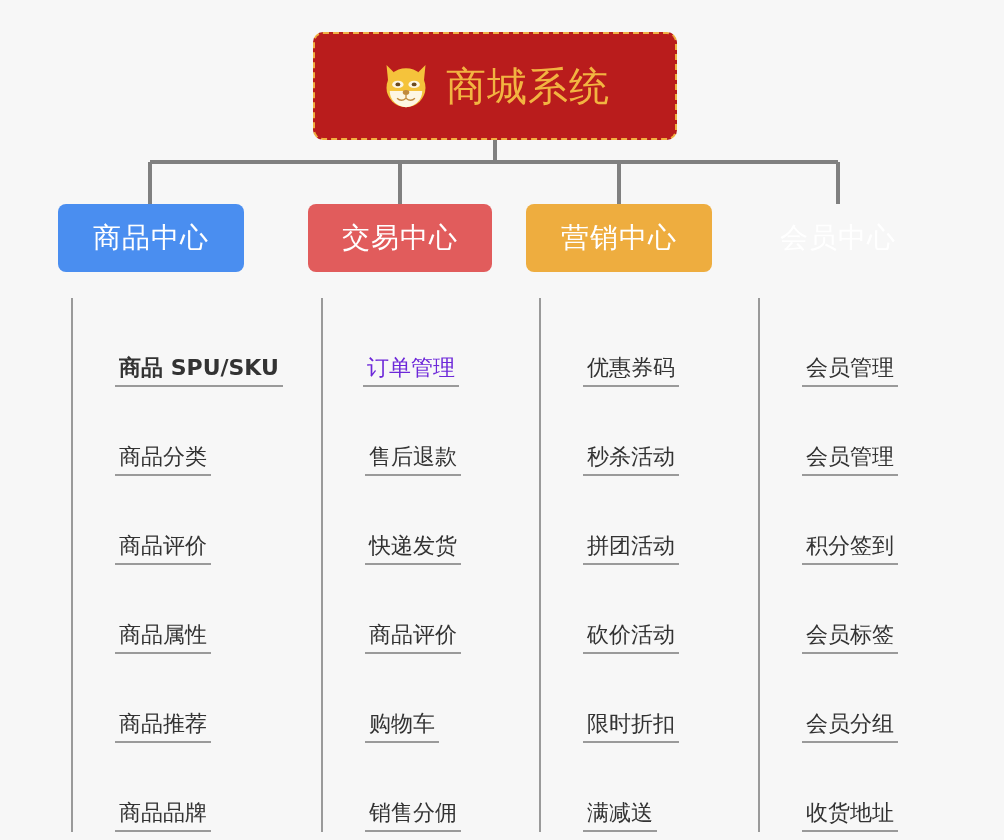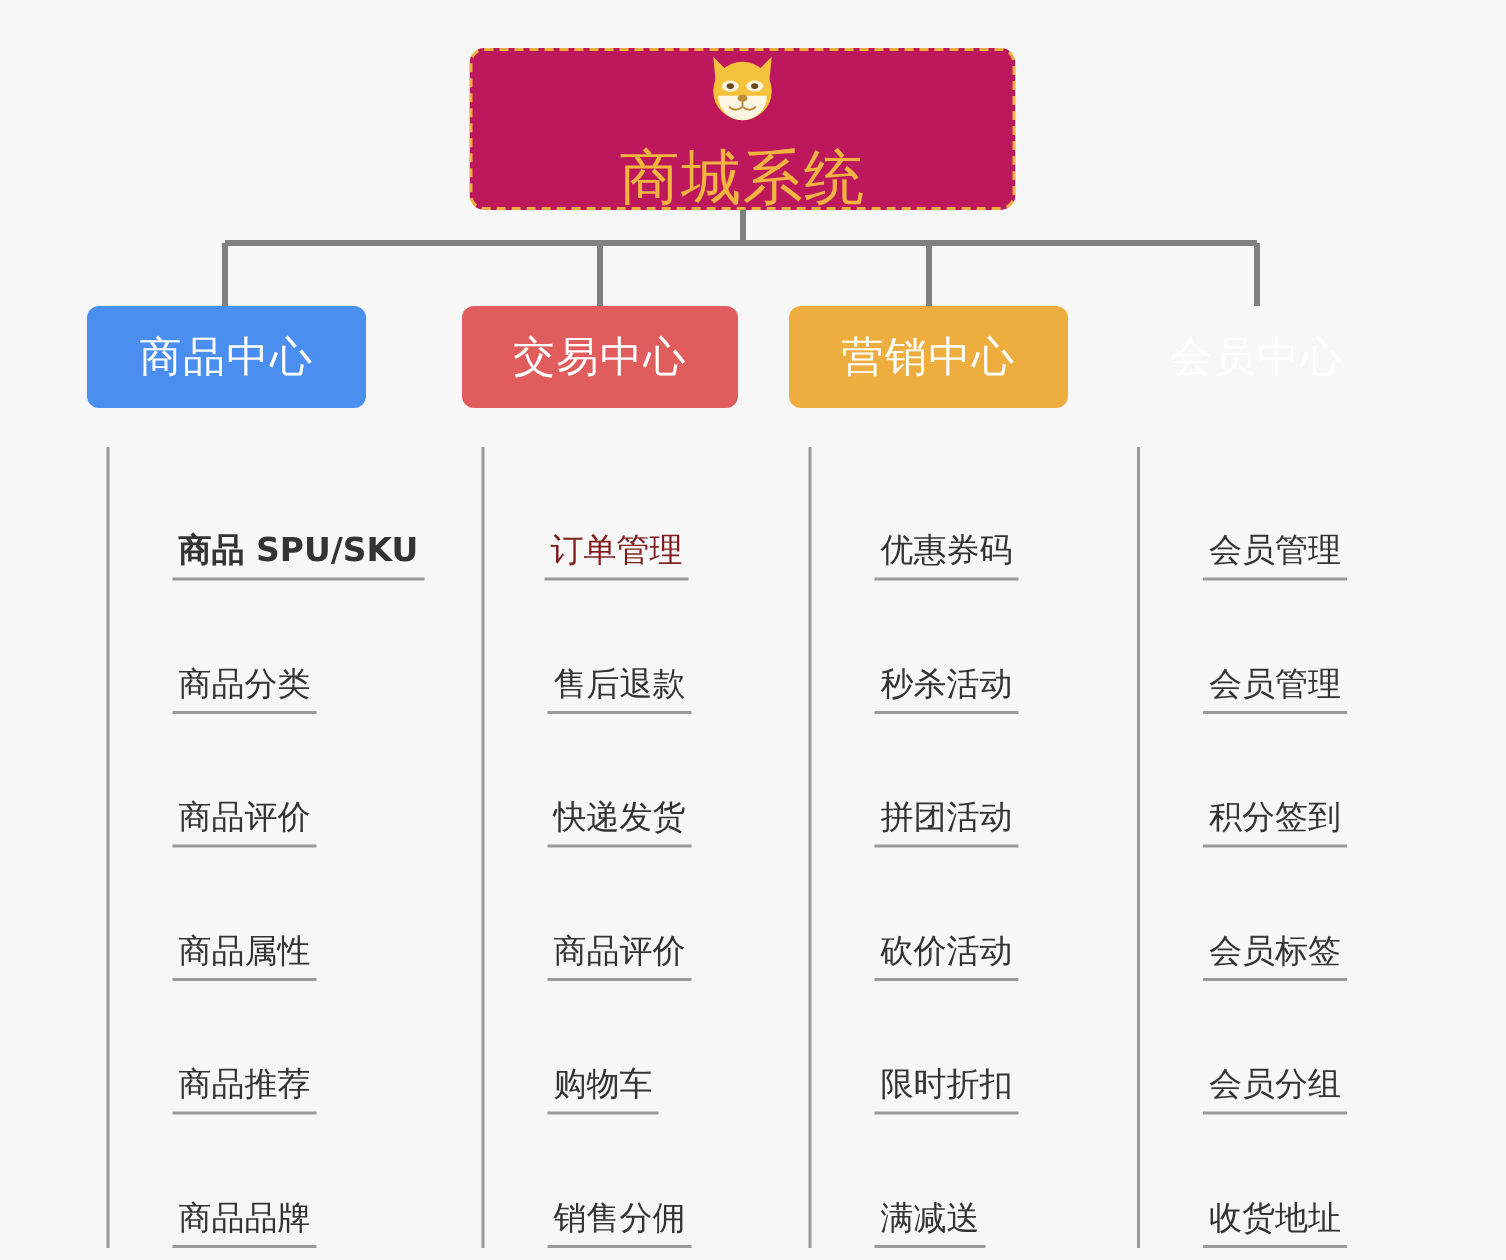--- a/index.html
+++ b/index.html
@@ -127,21 +127,21 @@
     <g stroke="#808080" stroke-width="4" fill="none" shape-rendering="crispEdges">
       <line x1="495" y1="140" x2="495" y2="162"></line>
       <line x1="150" y1="162" x2="838" y2="162"></line>
       <line x1="150" y1="162" x2="150" y2="204"></line>
       <line x1="400" y1="162" x2="400" y2="204"></line>
       <line x1="619" y1="162" x2="619" y2="204"></line>
       <line x1="838" y1="162" x2="838" y2="204"></line>
     </g>
   </svg>
 
-  <div class="root-card" style="border-color: rgb(240, 176, 64); background: #be185d; flex-direction: column;">
+  <div class="root-card" style="border-color: rgb(240, 176, 64); background: #b91c1c;">
     <svg class="root-emoji" viewBox="0 0 64 64" xmlns="http://www.w3.org/2000/svg">
       <path d="M8 6 L10 26 L20 18 Z" fill="#f5c33b"></path>
       <path d="M56 6 L54 26 L44 18 Z" fill="#f5c33b"></path>
       <circle cx="32" cy="34" r="24" fill="#f5c33b"></circle>
       <path d="M10 36 a22 22 0 0 0 44 0 a22 22 0 0 1 -44 0 Z" fill="#f5c33b"></path>
       <path d="M12 38 a20 20 0 0 0 40 0 Z" fill="#fdf6e3"></path>
       <ellipse cx="22" cy="30" rx="7" ry="4.5" fill="#fdf6e3"></ellipse>
       <ellipse cx="42" cy="30" rx="7" ry="4.5" fill="#fdf6e3"></ellipse>
       <ellipse cx="22" cy="30" rx="3" ry="2.4" fill="#6b4a1f"></ellipse>
       <ellipse cx="42" cy="30" rx="3" ry="2.4" fill="#6b4a1f"></ellipse>
@@ -180,21 +180,21 @@
     </div>
   </div>
 
   <div class="column" id="col-1">
     <div class="col-head" style="background: rgb(225, 92, 92);">
       <span>交易中心</span>
     </div>
     <div class="col-body">
       <div class="col-spine" style="background: rgb(154, 154, 154);"></div>
       <div class="leaf">
-          <span class="leaf-label" style="border-bottom-color: rgb(154, 154, 154); color: #7f1d1d; margin-left: 40px;">订单管理</span>
+          <span class="leaf-label" style="border-bottom-color: rgb(154, 154, 154); color: #6d28d9; margin-left: 40px;">订单管理</span>
         </div>
       <div class="leaf">
           <span class="leaf-label" style="border-bottom-color: rgb(154, 154, 154); color: rgb(51, 51, 51);">售后退款</span>
         </div>
       <div class="leaf">
           <span class="leaf-label" style="border-bottom-color: rgb(154, 154, 154); color: rgb(51, 51, 51);">快递发货</span>
         </div>
       <div class="leaf">
           <span class="leaf-label" style="border-bottom-color: rgb(154, 154, 154); color: rgb(51, 51, 51);">商品评价</span>
         </div>

